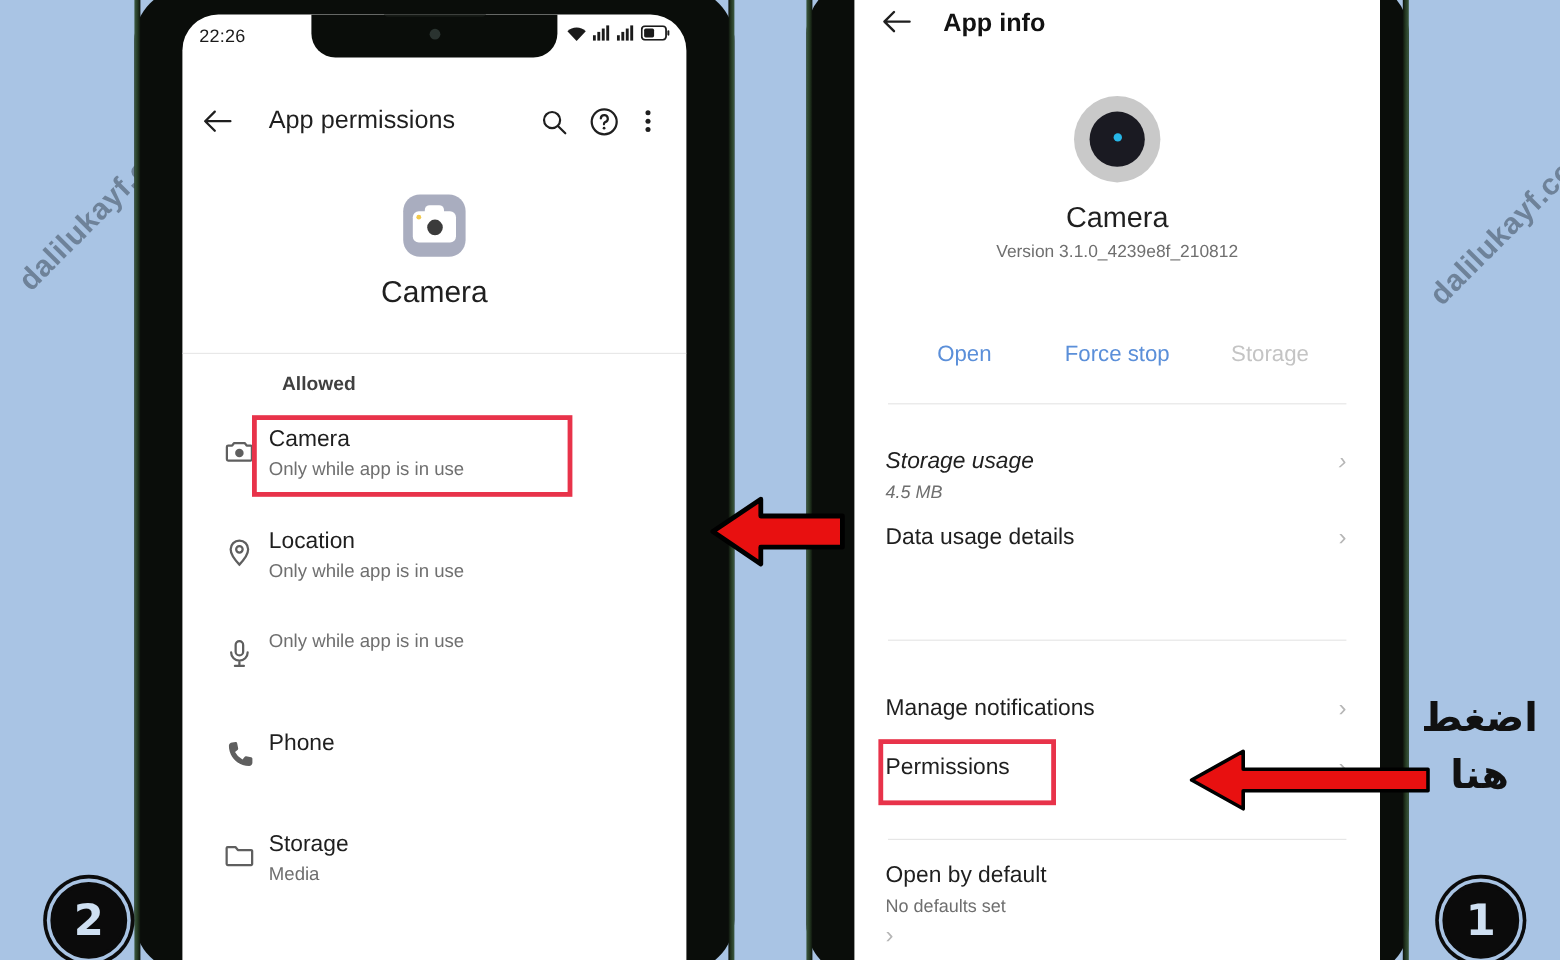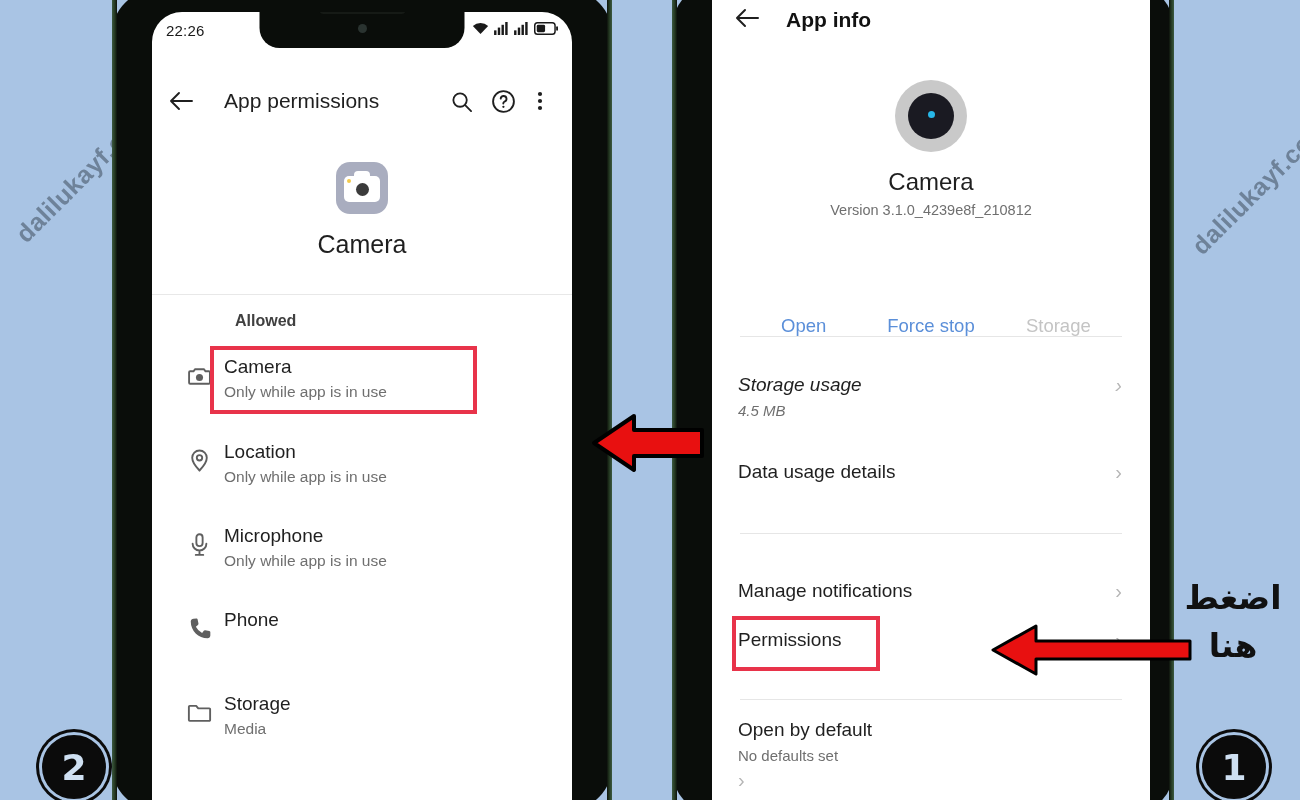--- a/index.html
+++ b/index.html
@@ -327,21 +327,20 @@
     color: #6f6f6f;
   }
 
   #actions-row {
     position: absolute;
     top: 300px;
     left: 0; right: 0;
     display: flex;
     padding: 0 28px;
     box-sizing: border-box;
-    margin-top: 31px;
   }
   .action-btn {
     flex: 1;
     text-align: center;
     font-size: 18.5px;
     color: #5b8fd9;
   }
   .action-btn.disabled { color: #c4c4c4; }
 
   .hr {
@@ -374,21 +373,21 @@
     line-height: 22px;
     margin-top: 2px;
   }
   .chev {
     color: #b6b6b6;
     font-size: 20px;
     line-height: 26px;
     font-weight: 300;
   }
   #row-storage { top: 388px; font-style: italic; }
-  #row-data    { top: 475px; }
+  #row-data    { top: 451px; }
   #row-notif   { top: 594px; text-align: right; }
   #row-perms   { top: 643px; }
   #row-default { top: 733px; flex-direction: column; }
 
   #perm-highlight-box {
     position: absolute;
     left: 20px;
     top: 632px;
     width: 148px;
     height: 55px;
@@ -562,21 +561,20 @@
         </div>
 
         <div class="perm-row">
           <div class="perm-icon">
             <svg width="25" height="25" viewBox="0 0 24 24">
               <rect x="9" y="2.2" width="6" height="11.4" rx="3" fill="none" stroke="#5f5f5f" stroke-width="1.8"></rect>
               <path d="M5.4 11.2a6.6 6.6 0 0 0 13.2 0M12 17.8V22M8.4 22h7.2" fill="none" stroke="#5f5f5f" stroke-width="1.8" stroke-linecap="round"></path>
             </svg>
           </div>
           <div class="perm-text">
-            <div class="perm-title">Microphone</div>
             <div class="perm-sub">Only while app is in use</div>
           </div>
         </div>
 
         <div class="perm-row">
           <div class="perm-icon">
             <svg width="25" height="25" viewBox="0 0 24 24">
               <path d="M6.2 2.6c-1.4 0-2.6 1.2-2.6 2.6 0 8.9 7.3 16.2 16.2 16.2 1.4 0 2.6-1.2 2.6-2.6v-3.1c0-.6-.4-1.1-1-1.2l-4-.8c-.5-.1-1 .1-1.3.5l-1.6 2a13.6 13.6 0 0 1-6-6l2-1.6c.4-.3.6-.8.5-1.3l-.8-4c-.1-.6-.6-1-1.2-1z" fill="#5f5f5f"></path>
             </svg>
           </div>

